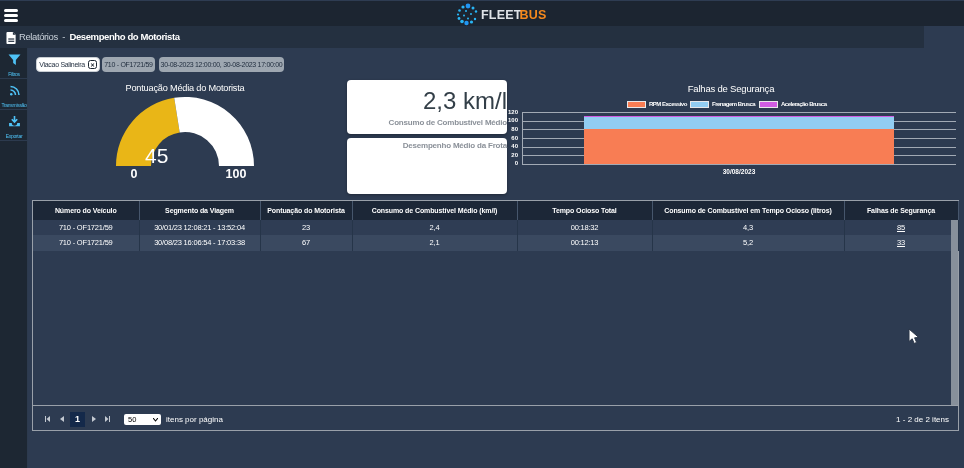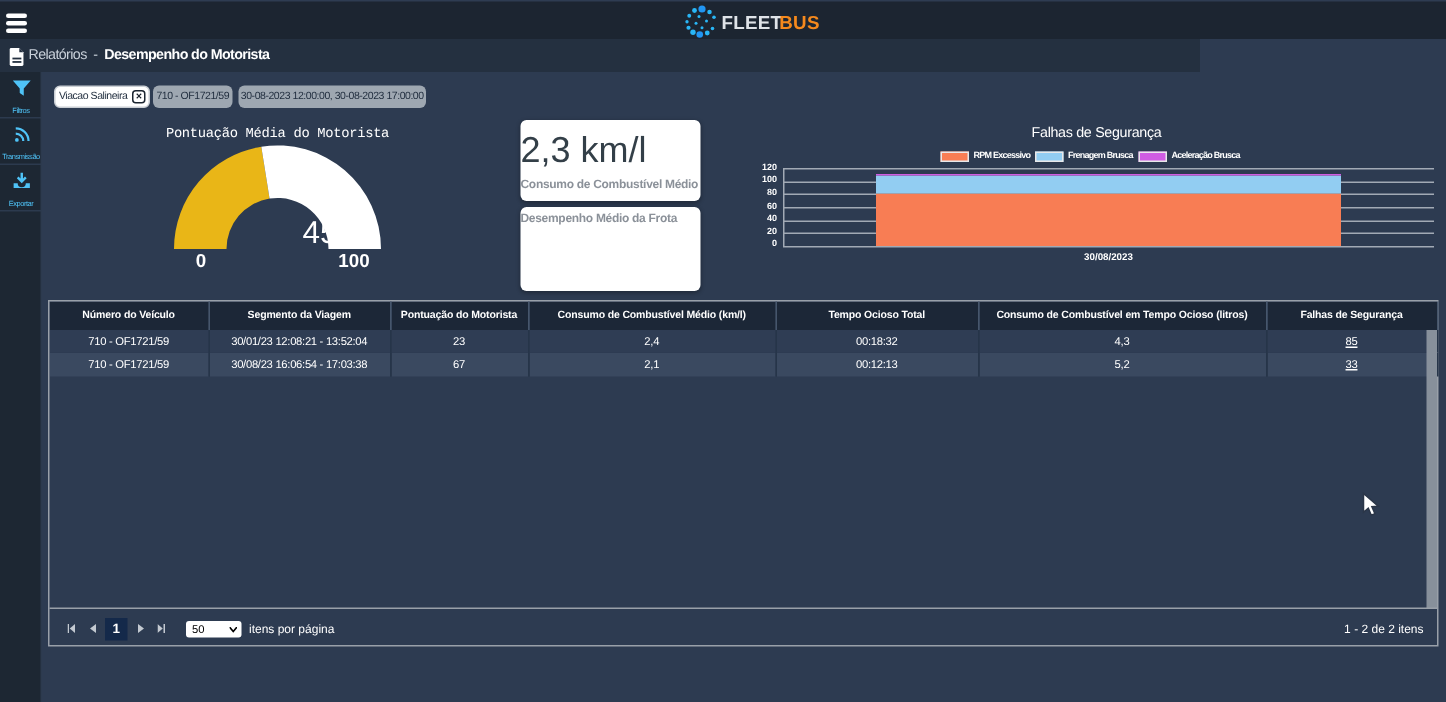--- a/index.html
+++ b/index.html
@@ -2,39 +2,39 @@
 <html><head>
 <meta charset="utf-8">
 <style>
 * { margin:0; padding:0; box-sizing:border-box; }
 html,body { width:964px; height:468px; overflow:hidden; }
 body { font-family:"Liberation Sans", sans-serif; background:#2d3b51; position:relative; }
 #topbar { position:absolute; left:0; top:0; width:964px; height:26px; background:#1c2531; border-top:1px solid #2e3c52; }
 #burger { position:absolute; left:4px; top:8px; width:14px; }
 #burger div { height:2.5px; background:#fff; border-radius:2px; margin-bottom:2.5px; }
 #logo { position:absolute; left:455px; top:1px; }
-#crumb { position:absolute; left:0; top:26px; width:800px; height:22px; background:#243040; }
+#crumb { position:absolute; left:0; top:26px; width:924px; height:22px; background:#243040; }
 #crumb .txt { position:absolute; left:19px; top:5px; font-size:9.5px; letter-spacing:-0.4px; color:#c9d1da; }
 #crumb .txt b { color:#fff; }
 #side { position:absolute; left:0; top:48px; width:28px; height:420px; background:#1d2733; border-right:1px solid #2c3a4e; }
 .sbtn { width:28px; height:31px; border-bottom:1px solid #2c3a4e; text-align:center; padding-top:4px; }
 .sbtn .lbl { font-size:5px; letter-spacing:-0.3px; color:#4fc3f7; margin-top:1px; white-space:nowrap; }
 
 .chip { position:absolute; top:57px; height:15px; border-radius:4px; background:#9ea7b1; color:#1f2c3d; font-size:7px; letter-spacing:-0.3px; display:flex; align-items:center; justify-content:center; white-space:nowrap; overflow:hidden; }
 #chip1 { left:36px; width:64px; background:#fff; border:1px solid #c9ced4; }
 #chip2 { left:102px; width:53px; }
 #chip3 { left:159px; width:125px; }
 
-#gaugetitle { position:absolute; left:85px; top:83px; width:200px; text-align:center; font-size:9.2px; letter-spacing:-0.2px; color:#fff;font-family:Liberation Mono, monospace; }
+#gaugetitle { position:absolute; left:85px; top:83px; width:200px; text-align:center; font-size:9.2px; letter-spacing:-0.2px; color:#fff; }
 #gauge { position:absolute; left:110px; top:90px; }
-#gval { position:absolute; left:145px; top:144px; width:80px; text-align:right; font-size:21px; color:#fff; }
+#gval { position:absolute; left:145px; top:144px; width:80px; text-align:left; font-size:21px; color:#fff; }
 #g0 { position:absolute; left:124px; top:166.5px; width:20px; text-align:center; font-size:12.5px; font-weight:bold; color:#fff; }
 #g100 { position:absolute; left:221px; top:166.5px; width:30px; text-align:center; font-size:12.5px; font-weight:bold; color:#fff; }
 
-.card { position:absolute; left:347px; width:120px; background:#fff; border-radius:4px; text-align:left; box-shadow:0 1px 3px rgba(0,0,0,.3); }
+.card { position:absolute; left:347px; width:160px; background:#fff; border-radius:4px; text-align:right; box-shadow:0 1px 3px rgba(0,0,0,.3); }
 #card1 { top:80px; height:54px; }
 #card2 { top:138px; height:56px; }
 .card .big { font-size:24px; color:#333f48; margin-top:7px; }
 .card .sub { font-size:8px; letter-spacing:-0.2px; color:#8b9199; margin-top:3px;font-weight:bold; }
 
 #ctitle { position:absolute; left:623px; top:83px; width:216px; text-align:center; font-size:9.5px; letter-spacing:-0.2px; color:#fff; }
 .lgbox { position:absolute; top:101px; width:19px; height:7px; }
 .lgtxt { position:absolute; top:100.5px; font-size:6px; letter-spacing:-0.5px; font-weight:bold; color:#fff; }
 .gline { position:absolute; left:522px; width:434px; height:1px; background:#a2aab5; }
 .ylab { position:absolute; left:490px; width:28px; text-align:right; font-size:6px; font-weight:bold; color:#fff; }

